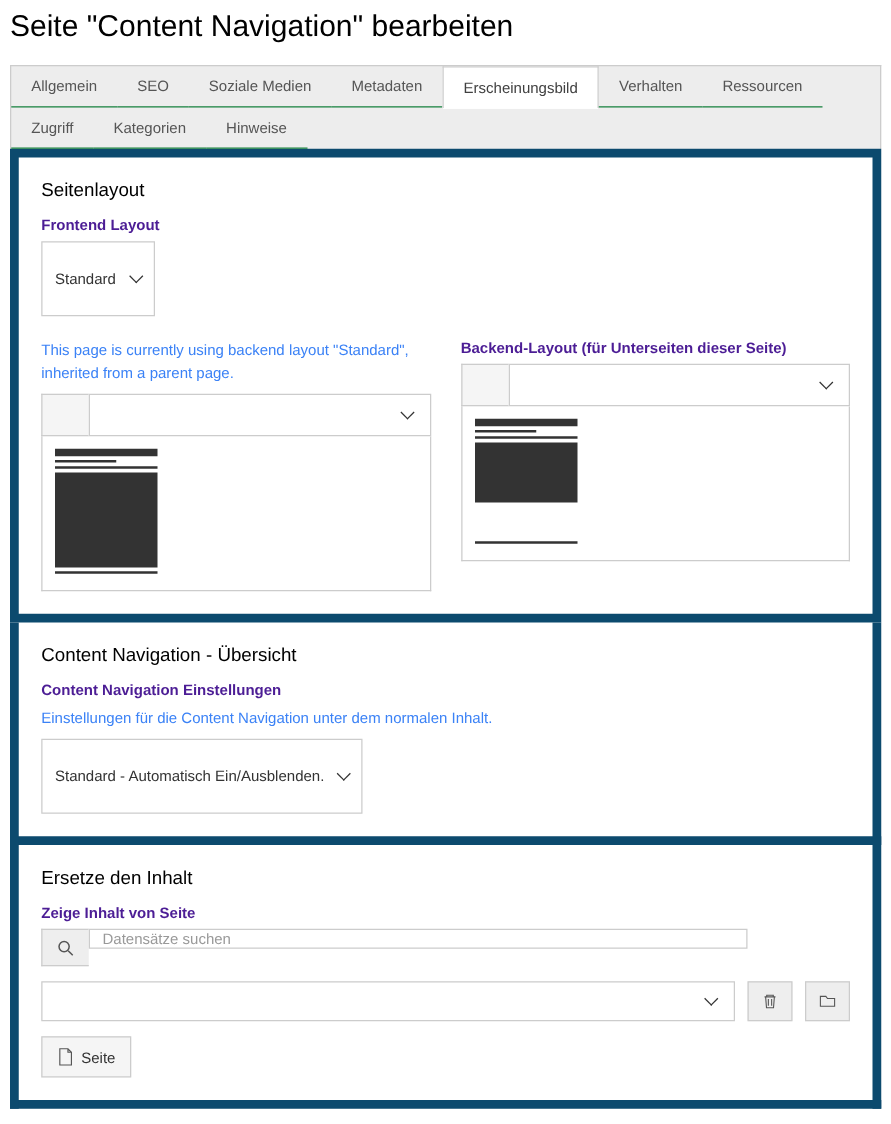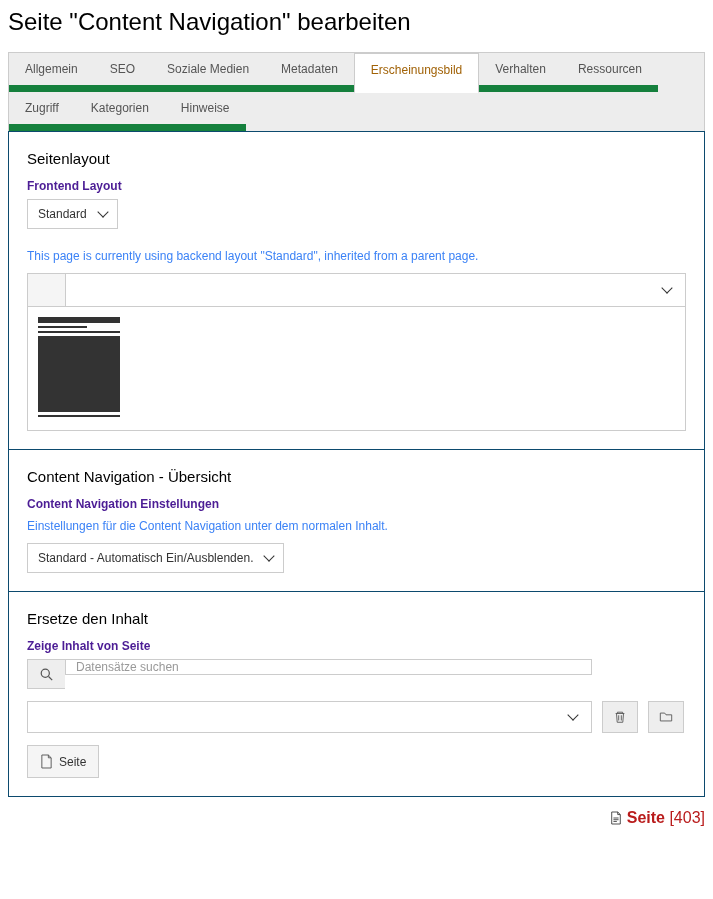--- a/index.html
+++ b/index.html
@@ -1,26 +1,26 @@
 <!DOCTYPE html>
 <html><head>
 <meta charset="utf-8">
 <style>
 * { box-sizing: border-box; margin: 0; padding: 0; }
 body { font-family: Verdana, Arial, sans-serif; font-size: 12px; color: #333; background: #fff; padding: 8px; }
 h1 { font-size: 24px; font-weight: 400; margin-bottom: 16px; color: #000; }
 .tabs { background: #ededed; border: 1px solid #ccc; border-bottom: none; padding: 0; display: flex; flex-wrap: wrap; }
-.tab { padding: 9px 16px; cursor: pointer; font-size: 12px; color: #555; border-bottom: 7px solid #15803d; }
-.tab.active { background: #fff; border: 1px solid #ccc; border-bottom: 1px solid #fff; margin-bottom: -1px; color: #a16207; }
-.panel { border: 1px solid #0c4a6e; padding: 18px; margin-bottom: 0; }
+.tab { padding: 9px 16px; cursor: pointer; font-size: 12px; color: #555; border-bottom: 1px solid #15803d; }
+.tab.active { background: #fff; border: 1px solid #ccc; border-bottom: 1px solid #fff; margin-bottom: -1px; color: #404040; }
+.panel { border: 7px solid #0c4a6e; padding: 18px; margin-bottom: 0; }
 .panel + .panel { border-top: none; }
 .section-title { font-size: 15px; font-weight: 400; margin-bottom: 12px; color: #000; }
 .field-label { font-size: 12px; font-weight: bold; margin-bottom: 6px; color: #4c1d95; }
 .field-help { font-size: 12px; color: #3b82f6; margin-bottom: 8px; line-height: 1.5; }
-.select { display: inline-flex; align-items: flex-start; border: 1px solid #ccc; padding: 7px 10px; background: #fff; cursor: pointer; font-size: 12px; }
+.select { display: inline-flex; align-items: flex-start; border: 1px solid #ccc; padding: 22px 10px; background: #fff; cursor: pointer; font-size: 12px; }
 .select .chevron { margin-left: 12px; }
 .chevron::before { content: ''; display: inline-block; width: 7px; height: 7px; border-right: 1.5px solid #333; border-bottom: 1.5px solid #333; transform: rotate(45deg); position: relative; top: -2px; }
 .row { display: flex; gap: 24px; margin-top: 18px; }
 .col { flex: 1; }
 .dropdown-group { display: flex; margin-bottom: 0; }
 .dropdown-prefix { width: 38px; height: 34px; border: 1px solid #ccc; border-right: none; background: #f5f5f5; }
 .dropdown-main { flex: 1; height: 34px; border: 1px solid #ccc; display: flex; align-items: center; justify-content: flex-end; padding: 0 14px; background: #fff; cursor: pointer; }
 .preview-box { border: 1px solid #ccc; border-top: none; padding: 10px; background: #fff; }
 .layout-thumb { width: 82px; }
 .bar { background: #333; margin-bottom: 3px; }
@@ -78,20 +78,39 @@
       <div class="preview-box">
         <div class="layout-thumb">
           <div class="bar thin"></div>
           <div class="bar line" style="width:60%"></div>
           <div class="bar line"></div>
           <div class="bar thick"></div>
           <div class="bar line"></div>
         </div>
       </div>
     </div>
+    <div class="col">
+      <div class="field-label">Backend-Layout (für Unterseiten dieser Seite)</div>
+      <div class="dropdown-group">
+        <div class="dropdown-prefix"></div>
+        <div class="dropdown-main">
+          <span class="chevron"></span>
+        </div>
+      </div>
+      <div class="preview-box">
+        <div class="layout-thumb">
+          <div class="bar thin"></div>
+          <div class="bar line" style="width:60%"></div>
+          <div class="bar line"></div>
+          <div class="bar med"></div>
+          <div style="height:28px"></div>
+          <div class="bar line"></div>
+        </div>
+      </div>
+    </div>
   </div>
 </div>
 
 <div class="panel">
   <div class="section-title">Content Navigation - Übersicht</div>
   <div class="field-label">Content Navigation Einstellungen</div>
   <div class="field-help">Einstellungen für die Content Navigation unter dem normalen Inhalt.</div>
   <div class="select">
     <span>Standard - Automatisch Ein/Ausblenden.</span>
     <span class="chevron"></span>

